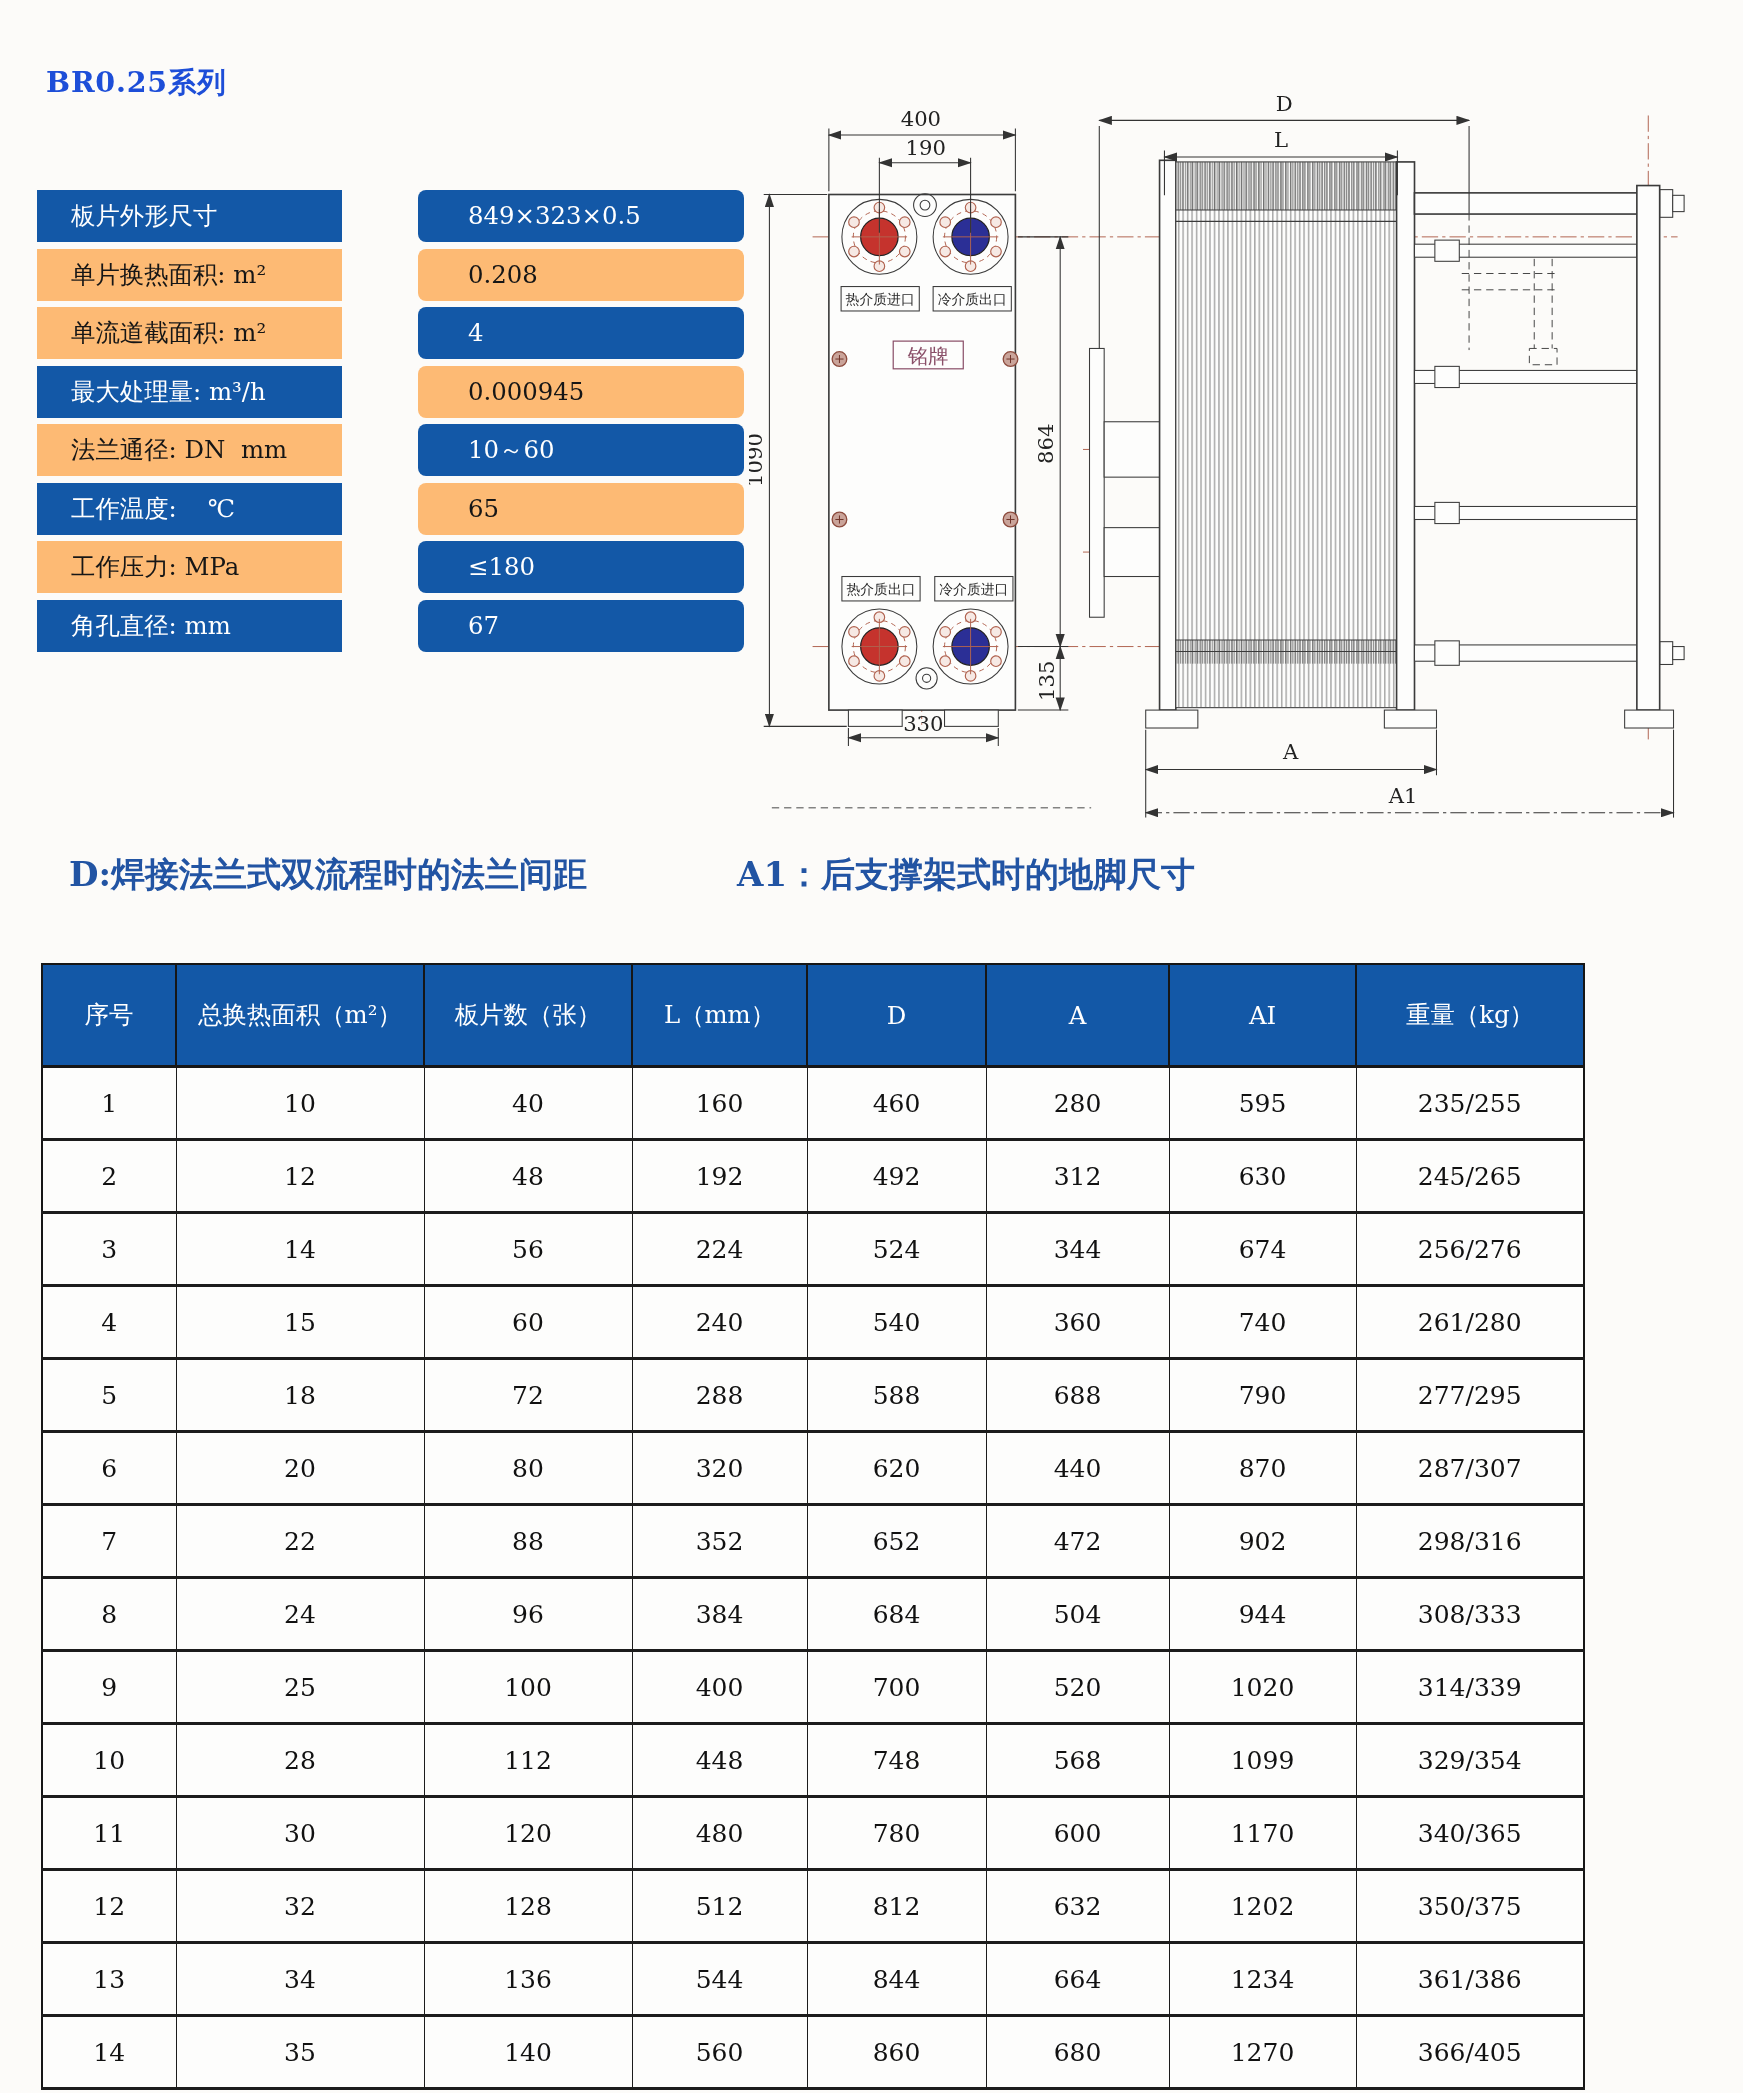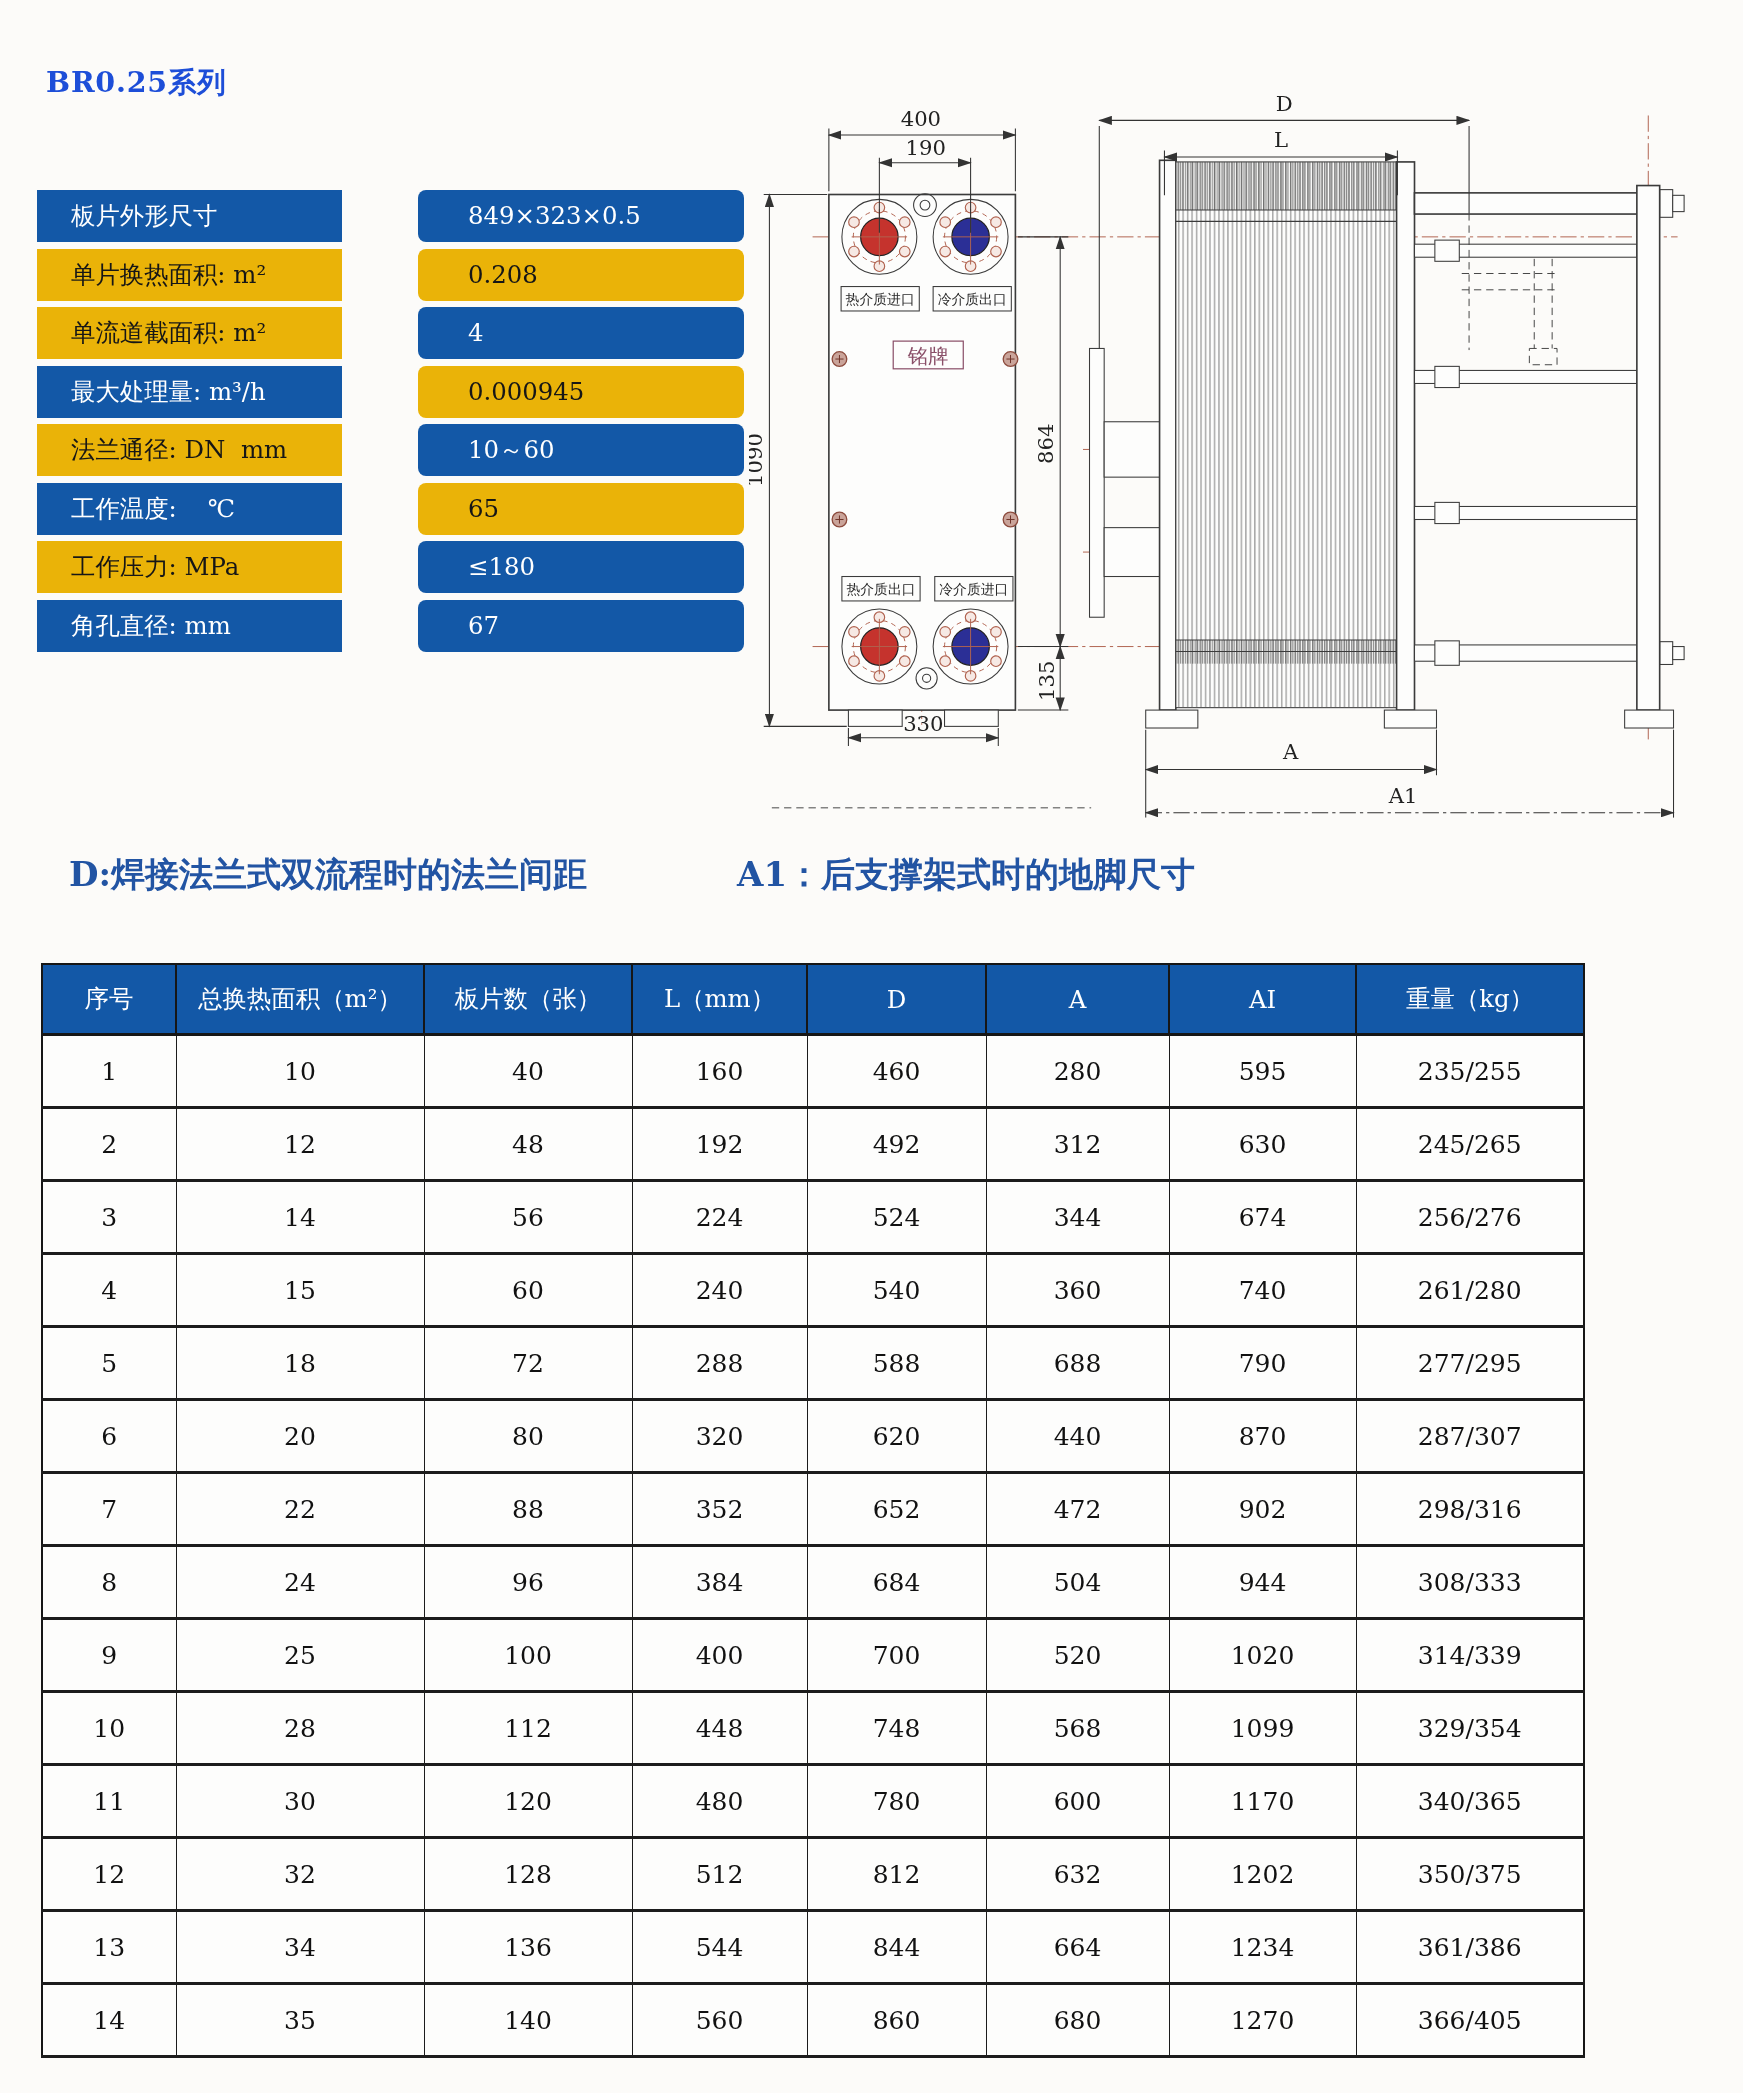--- a/index.html
+++ b/index.html
@@ -6,34 +6,34 @@
   .page{position:relative;width:1743px;height:2093px;background:#fcfbf9;overflow:hidden;
         font-family:"DejaVu Serif","DejaVu Sans",serif;}
   .page-title{position:absolute;left:46px;top:28px;font-size:28.5px;font-weight:bold;color:#1d4ed8;letter-spacing:0.8px;margin-top:36px;}
 
   
   .spec-col{position:absolute;top:190px;}
   #spec-labels{left:37px;width:305px;}
   #spec-values{left:418px;width:326px;}
   .spec-box{height:52px;line-height:52px;margin-bottom:6.5px;font-size:24.4px;white-space:pre;overflow:hidden;}
   .spec-box.blue{background:#1358a7;color:#ffffff;}
-  .spec-box.gray{background:#eab308;color:#161616;}
+  .spec-box.gray{background:#fdba74;color:#161616;}
   .spec-box.label{padding-left:34px;}
   .spec-box.value{padding-left:50px;border-radius:8px;}
 
   
   .note{position:absolute;top:852px;font-size:34px;font-weight:bold;color:#2254a3;white-space:pre;}
   #note-d{left:69px;}
   #note-a1{left:737px;}
 
   
   #model-table{position:absolute;left:41px;top:963px;border-collapse:collapse;table-layout:fixed;
                border:2.4px solid #161616;}
   #model-table th{background:#1358a7;color:#fff;font-weight:normal;font-size:24.4px;height:68px;
-                  border:2.4px solid #161616;border-bottom:3.3px solid #161616;padding:0;}
+                  border:2.4px solid #161616;border-bottom:3.3px solid #161616;padding:16px;}
   #model-table td{font-size:25px;color:#111;text-align:center;height:70px;padding:0;
                   border-left:1.6px solid #1c1c1c;border-right:1.6px solid #1c1c1c;border-bottom:3.3px solid #1c1c1c;
                   background:#fdfdfc;}
 
   
   #drawing{position:absolute;left:749px;top:65px;}
   .outline{stroke:#3b3b3b;stroke-width:2;fill:#fdfdfc;}
   .thin{stroke:#3b3b3b;stroke-width:1.3;fill:none;}
   .thinf{stroke:#3b3b3b;stroke-width:1.3;fill:#fdfdfc;}
   .dim,.ext{stroke:#333;stroke-width:1.3;fill:none;}

